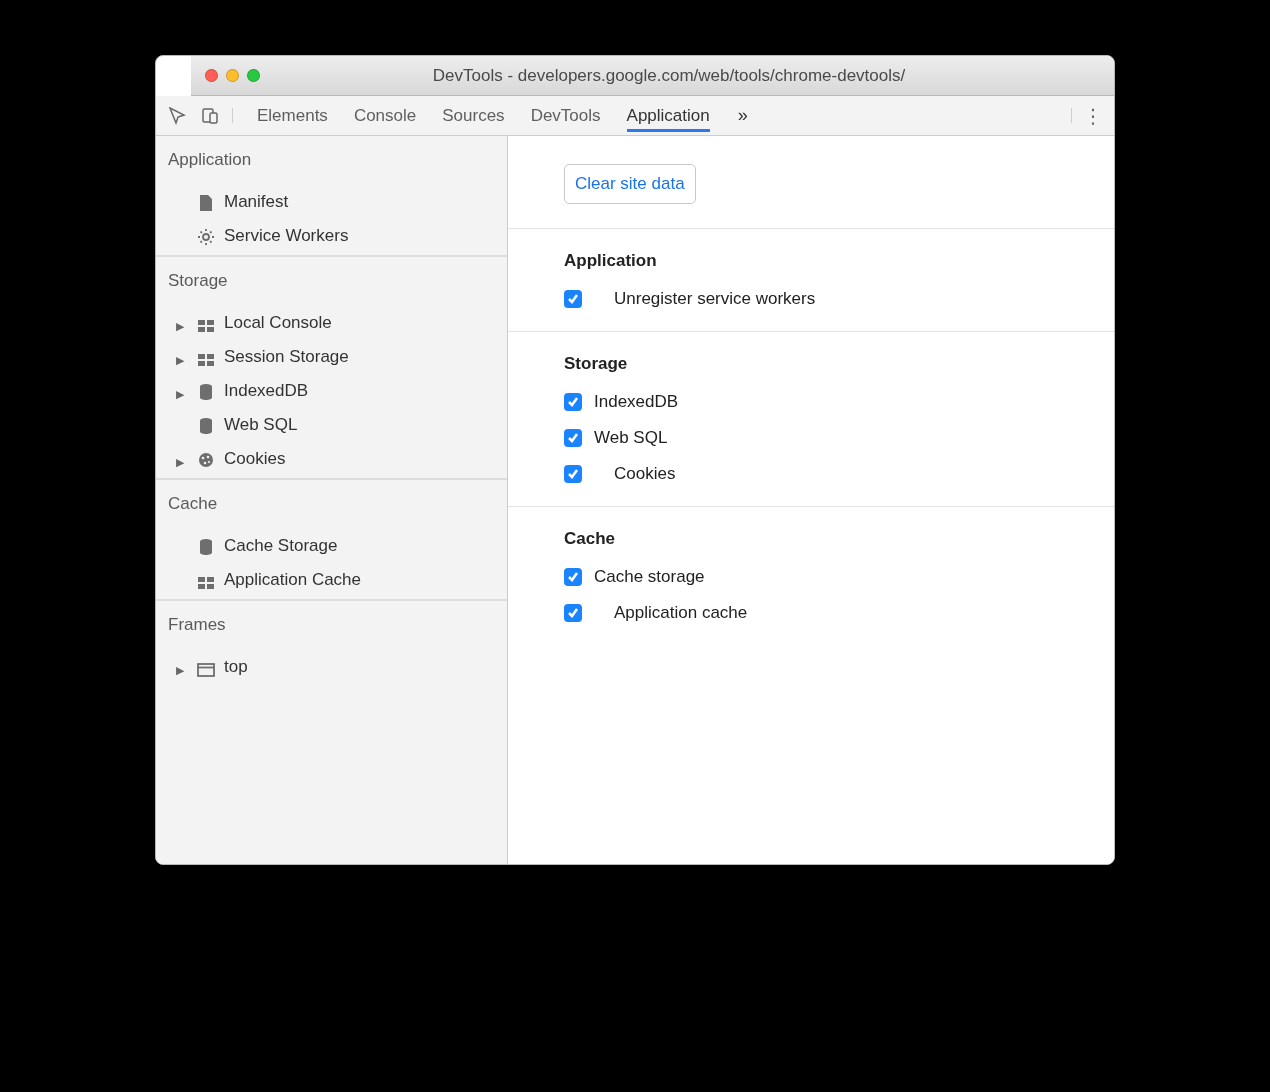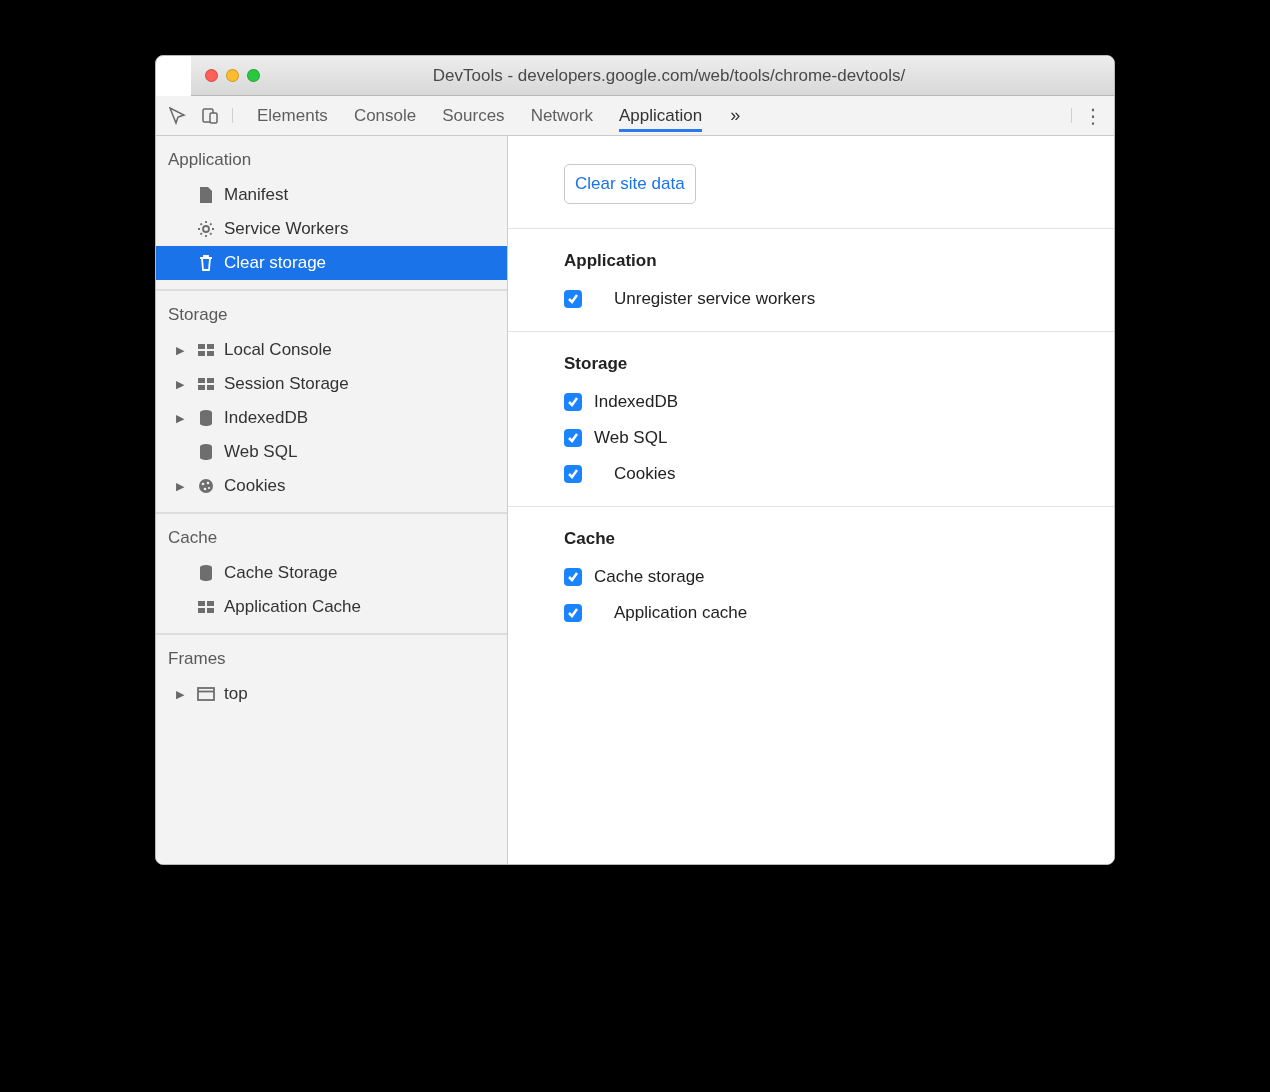--- a/index.html
+++ b/index.html
@@ -61,21 +61,21 @@
     overflow: auto;
     font-size: 17px;
   }
   .group-header {
     padding: 14px 12px 8px 12px;
     color: #5a5a5a;
     border-top: 1px solid #ddd;
   }
   .group-header.first { border-top: none; }
   .tree-item {
-    display: flex; align-items: center;
+    display: flex; align-items: flex-end;
     height: 34px;
     padding-left: 20px;
     gap: 8px;
     color: #333;
     cursor: pointer;
   }
   .tree-item .disclosure { width: 12px; color:#676767; font-size:11px; }
   .tree-item .icon { width: 20px; display:flex; justify-content:center; }
   .tree-item.selected {
     background: #1a73e8;
@@ -149,21 +149,21 @@
       <svg width="18" height="18" viewBox="0 0 18 18">
           <rect x="2" y="2" width="10" height="13" rx="1.5" fill="none" stroke="#676767" stroke-width="1.5"></rect>
           <rect x="9" y="6" width="7" height="10" rx="1.5" fill="#f3f3f3" stroke="#676767" stroke-width="1.5"></rect>
         </svg>
     </div>
     <div class="tb-sep"></div>
     <div class="tabs">
       <div class="tab">Elements</div>
       <div class="tab">Console</div>
       <div class="tab">Sources</div>
-      <div class="tab">Network</div>
+      <div class="tab">DevTools</div>
       <div class="tab active">Application</div>
     </div>
     <div class="tb-overflow">»</div>
     <div class="tb-spacer"></div>
     <div class="tb-sep"></div>
     <div class="tb-menu">⋮</div>
   </div>
 
   <div class="body">
 
@@ -181,29 +181,20 @@
       </div>
       <div class="tree-item">
         <span class="disclosure"></span>
         <span class="icon">
           <svg width="18" height="18" viewBox="0 0 18 18">
               <circle cx="9" cy="9" r="3" fill="none" stroke="currentColor" stroke-width="1.8"></circle>
               <path d="M9 1v2M9 15v2M1 9h2M15 9h2M3.5 3.5l1.4 1.4M13.1 13.1l1.4 1.4M3.5 14.5l1.4-1.4M13.1 4.9l1.4-1.4" stroke="currentColor" stroke-width="1.8"></path>
             </svg>
         </span>
         <span>Service Workers</span>
-      </div>
-      <div class="tree-item selected">
-        <span class="disclosure"></span>
-        <span class="icon">
-          <svg width="16" height="18" viewBox="0 0 16 18">
-              <path d="M2 4h12M6 4V2h4v2M4 4l1 12h6l1-12" fill="none" stroke="currentColor" stroke-width="1.8"></path>
-            </svg>
-        </span>
-        <span>Clear storage</span>
       </div>
       <div class="group-gap"></div>
 
       <div class="group-header">Storage</div>
       <div class="tree-item">
         <span class="disclosure">▶</span>
         <span class="icon">
           <svg width="18" height="14" viewBox="0 0 18 14">
               <rect x="1" y="1" width="7" height="5" fill="currentColor"></rect>
               <rect x="10" y="1" width="7" height="5" fill="currentColor"></rect>

